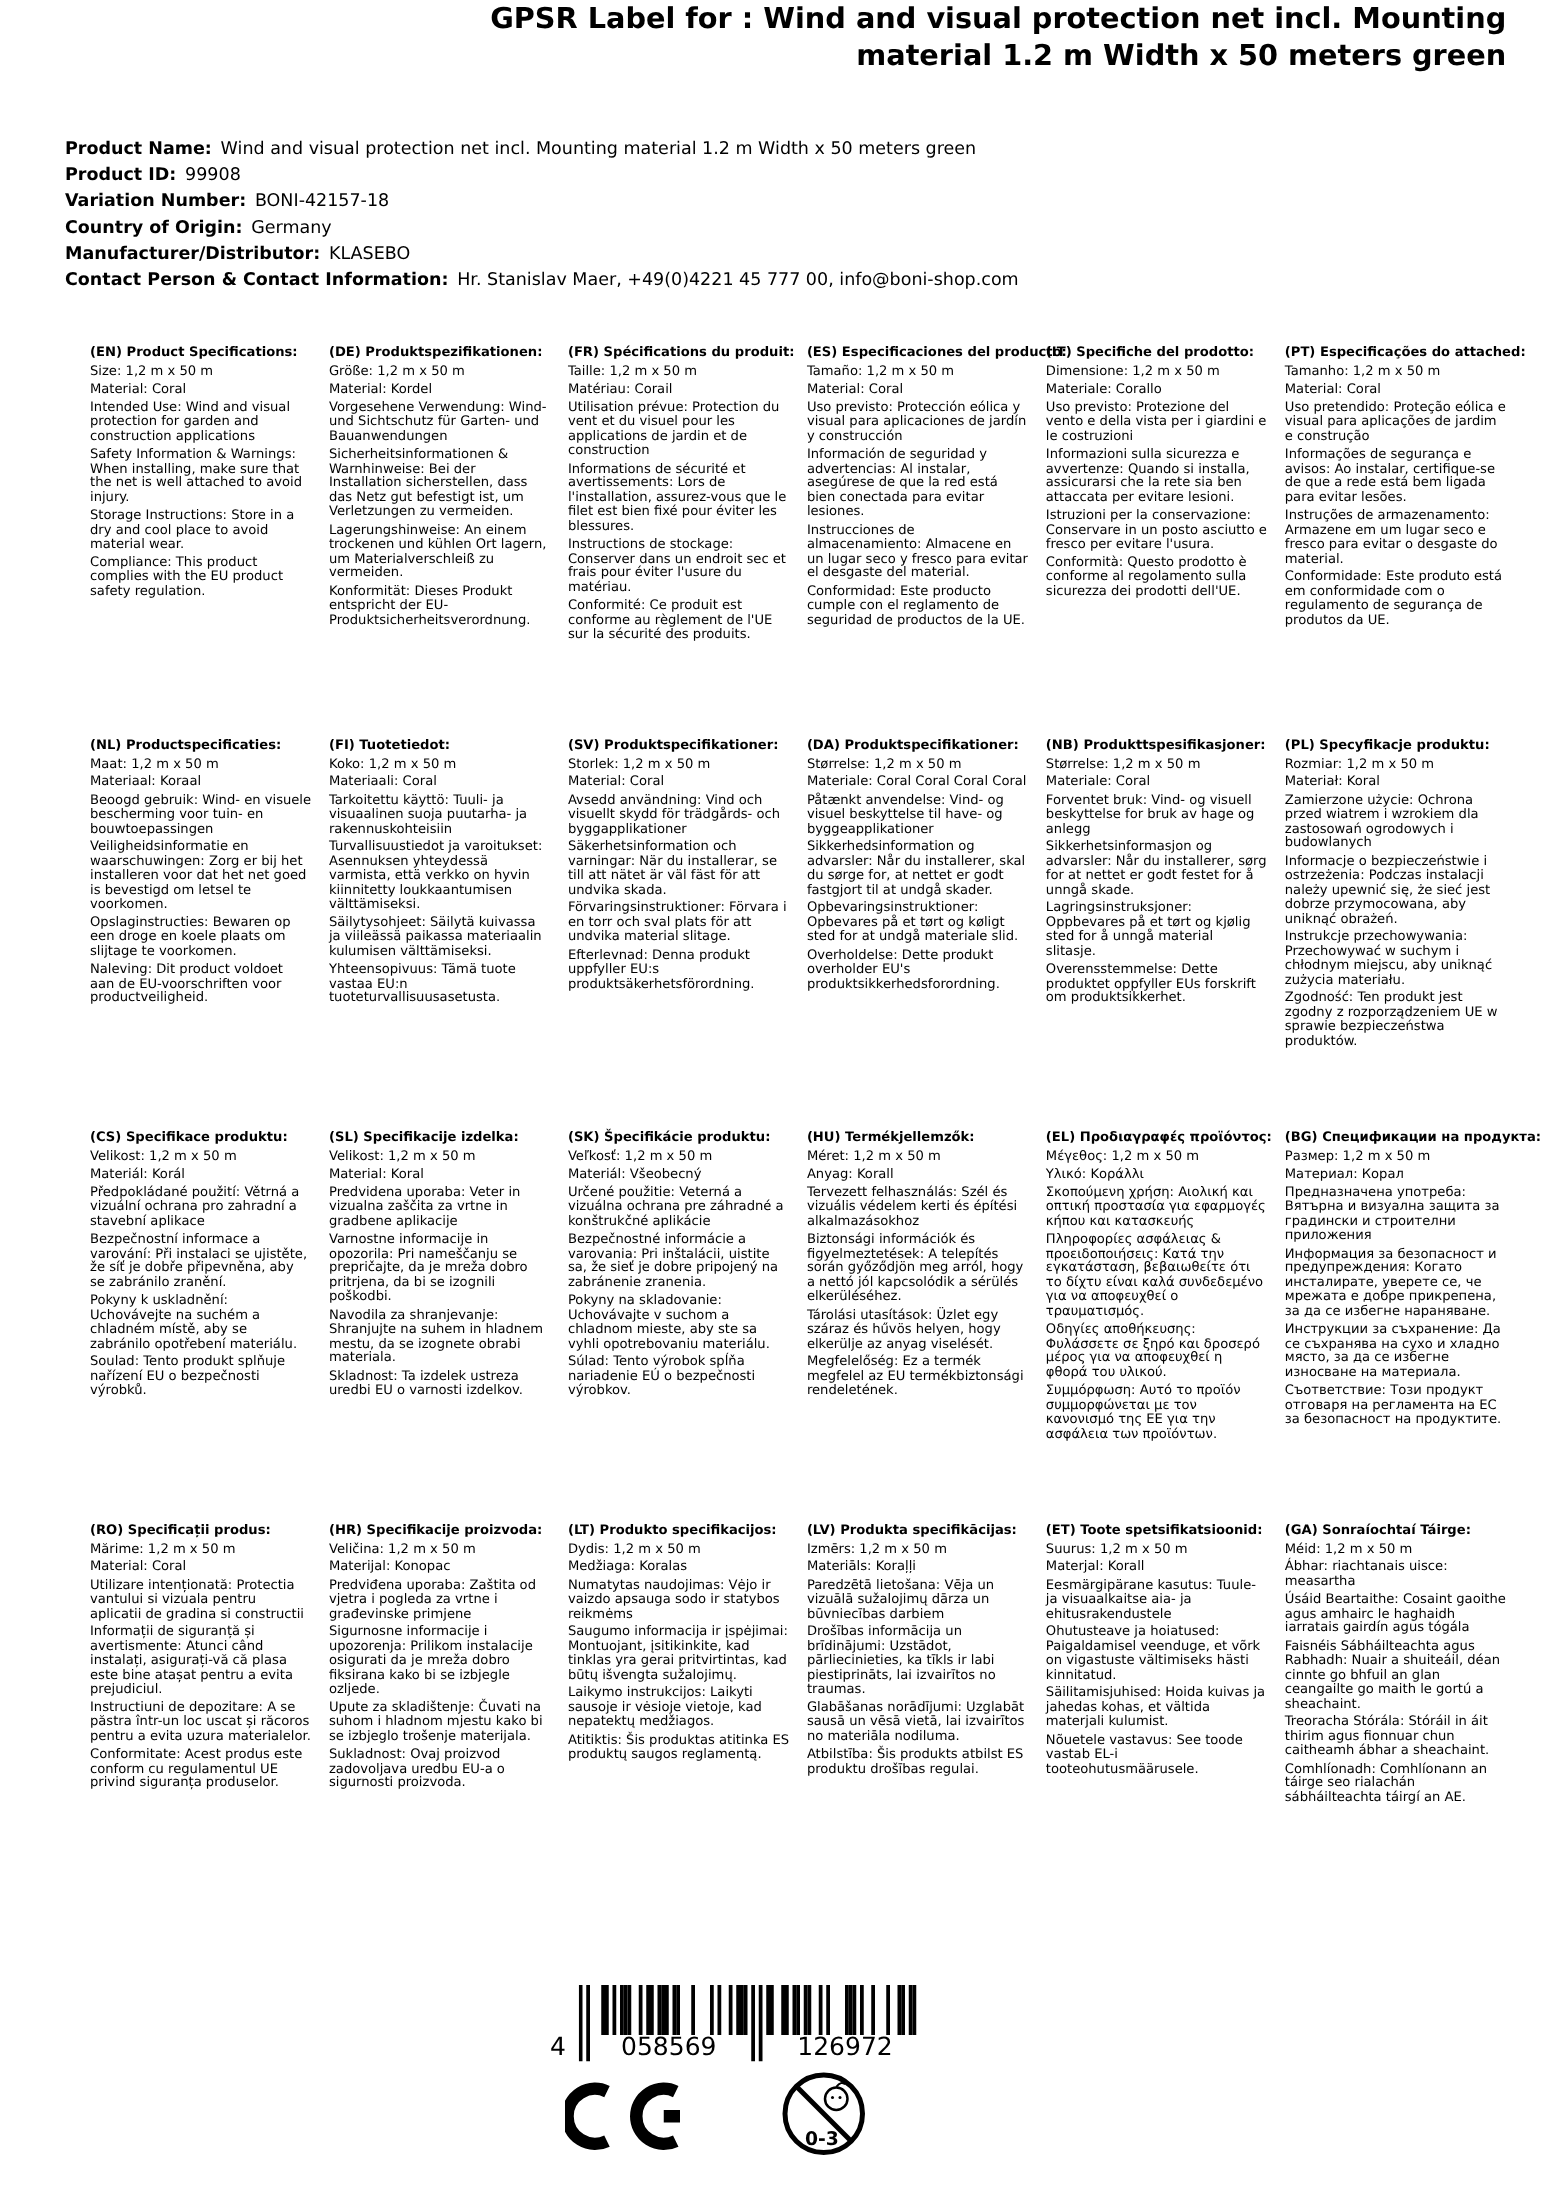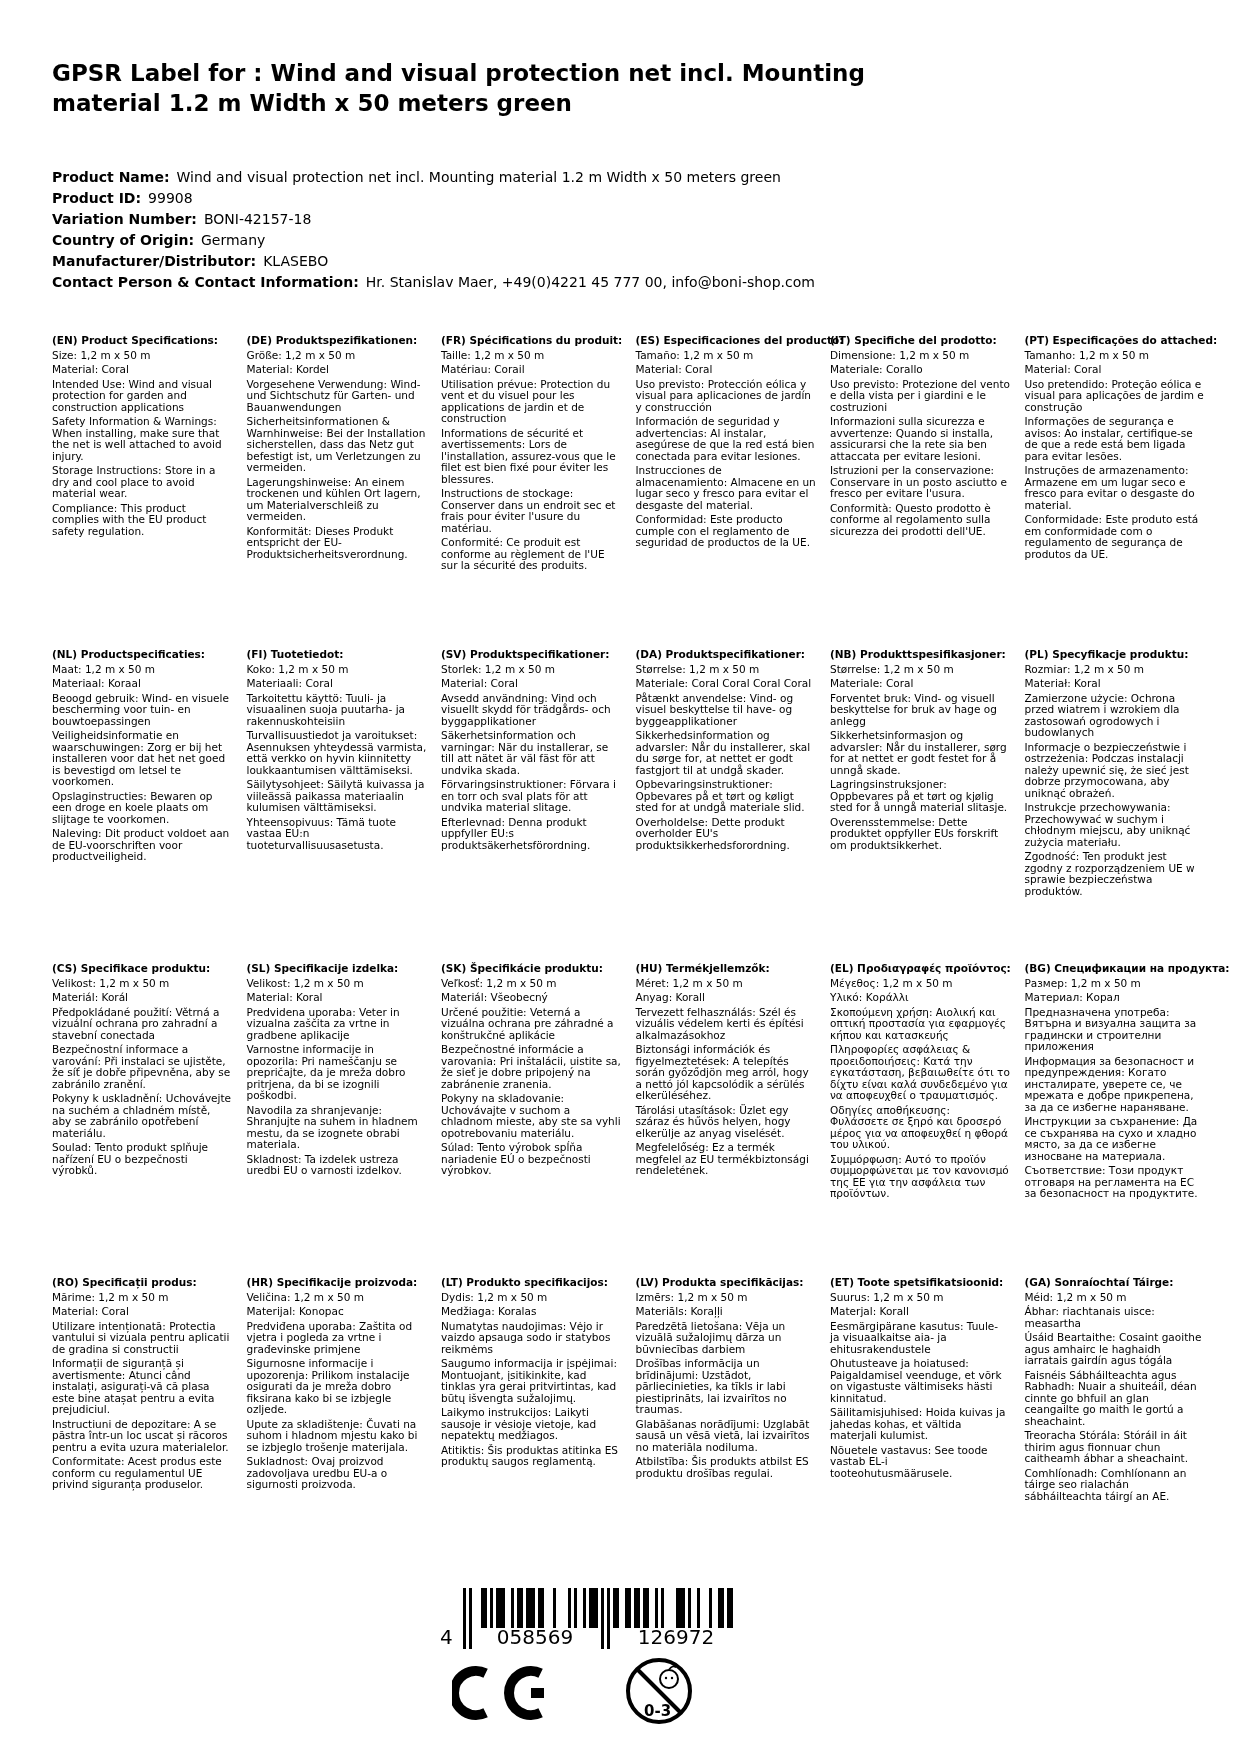--- a/index.html
+++ b/index.html
@@ -5,34 +5,35 @@
   * { margin:0; padding:0; box-sizing:border-box; }
   html, body { background:#ffffff; }
   body {
     width:1241px; height:1754px; position:relative;
     font-family:"DejaVu Sans", sans-serif; color:#000;
   }
   .page {
     position:relative; width:1241px; height:1754px;
     background:#fff; padding:0 36px 0 52px; overflow:hidden;
   }
-  .title { margin-top:58px; text-align:left; }
+  .title { text-align:right; }
   .title-line {
     font-size:23px; font-weight:bold; line-height:30px; white-space:nowrap;
   }
   .product-info { margin-top:49px; font-size:14px; line-height:21px; }
   .info-line { white-space:nowrap; }
   .info-label { font-weight:bold; }
   .info-value { margin-left:7px; }
   .lang-grid {
     margin-top:42px;
     display:grid;
     grid-template-columns:repeat(6, minmax(0,1fr));
     column-gap:14px;
     grid-template-rows:314px 314px 314px auto;
+    margin-left:20px;
   }
   .lang-block { font-size:10.5px; line-height:11.5px; min-width:0; }
   .lang-heading {
     font-size:10.5px; line-height:11.5px; font-weight:bold;
     white-space:nowrap; overflow:visible;
   }
   .lang-item { margin-top:3px; overflow-wrap:break-word; }
   
   .barcode { position:absolute; left:440px; top:1588px; width:310px; height:64px; }
   .barcode-svg { position:absolute; left:23px; top:0; }
@@ -299,21 +300,21 @@
       </section>
 
       <section class="lang-block">
         <h3 class="lang-heading">(CS) Specifikace produktu:</h3>
         <div class="lang-items">
 
             <p class="lang-item">Velikost: 1,2 m x 50 m</p>
 
             <p class="lang-item">Materiál: Korál</p>
 
-            <p class="lang-item">Předpokládané použití: Větrná a vizuální ochrana pro zahradní a stavební conectada</p>
+            <p class="lang-item">Předpokládané použití: Větrná a vizuální ochrana pro zahradní a stavební aplikace</p>
 
             <p class="lang-item">Bezpečnostní informace a varování: Při instalaci se ujistěte, že síť je dobře připevněna, aby se zabránilo zranění.</p>
 
             <p class="lang-item">Pokyny k uskladnění: Uchovávejte na suchém a chladném místě, aby se zabránilo opotřebení materiálu.</p>
 
             <p class="lang-item">Soulad: Tento produkt splňuje nařízení EU o bezpečnosti výrobků.</p>
           </div>
       </section>
 
       <section class="lang-block">

